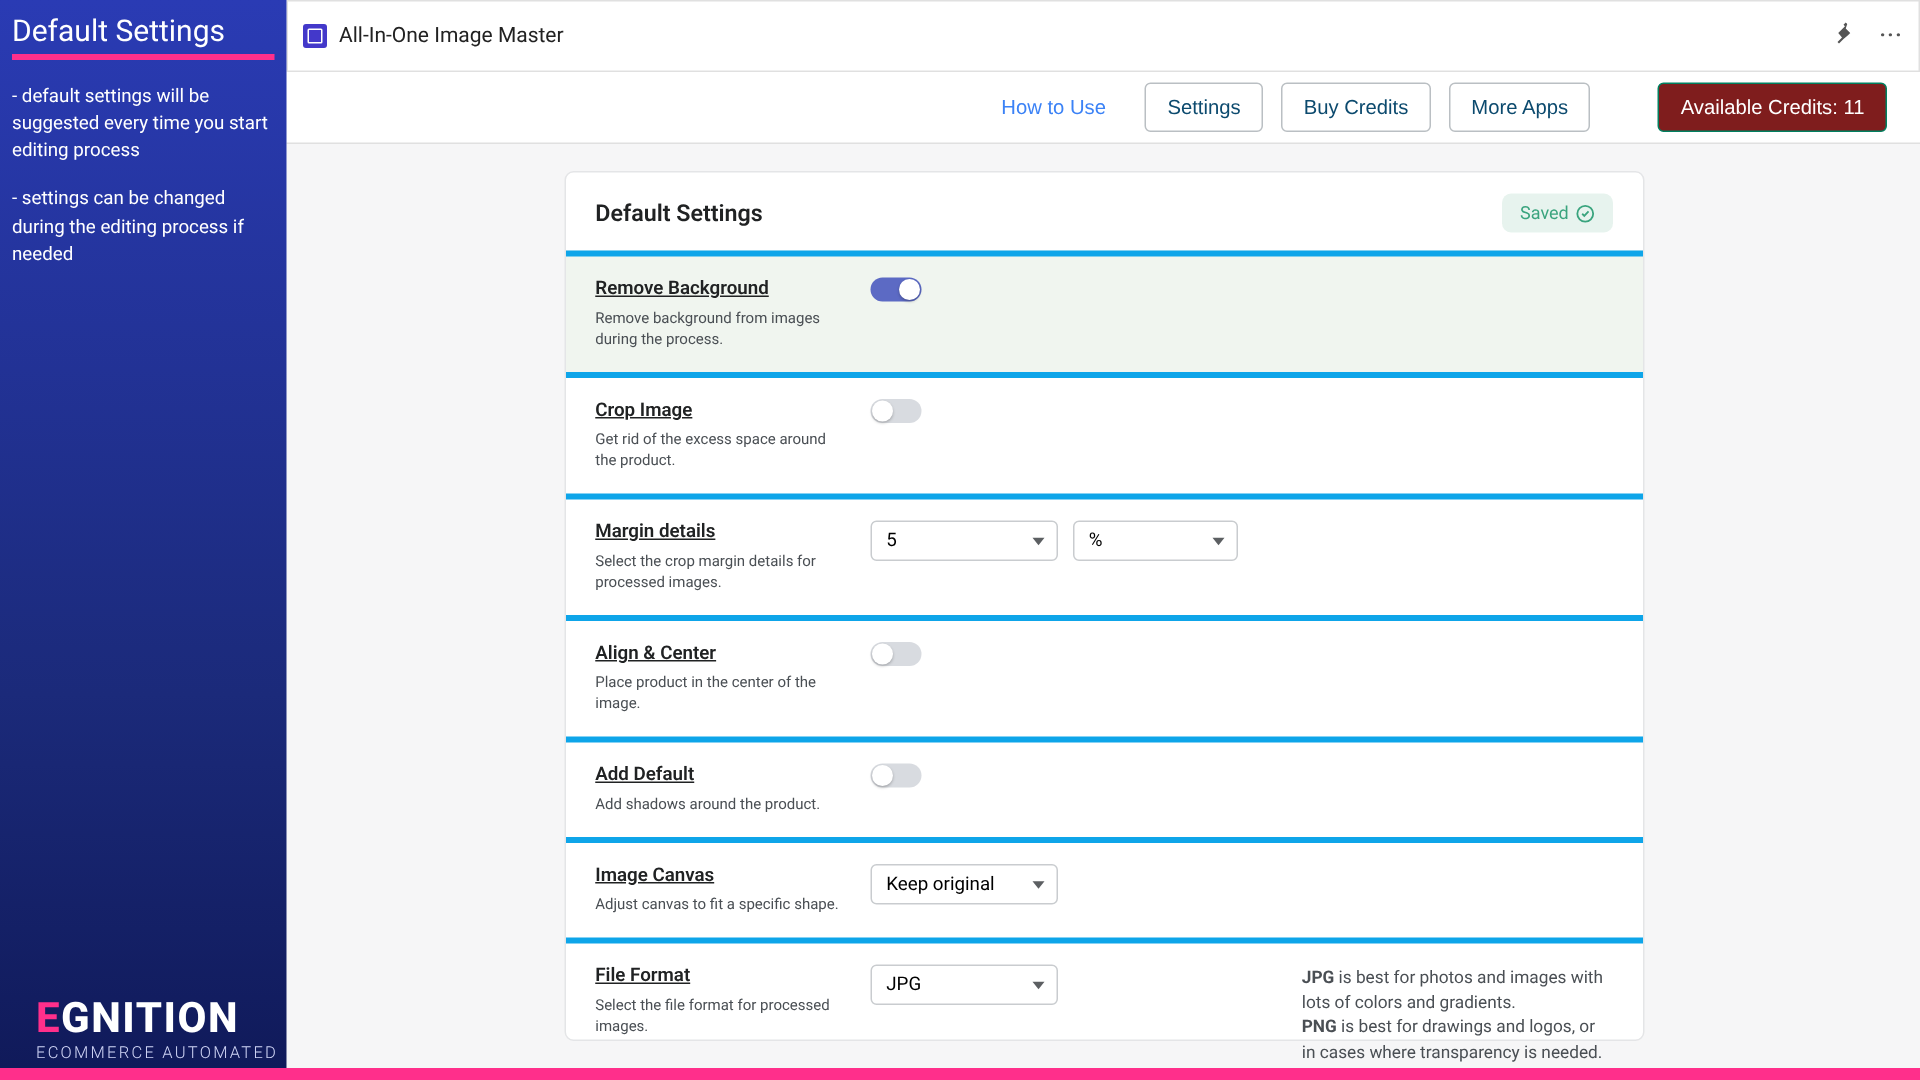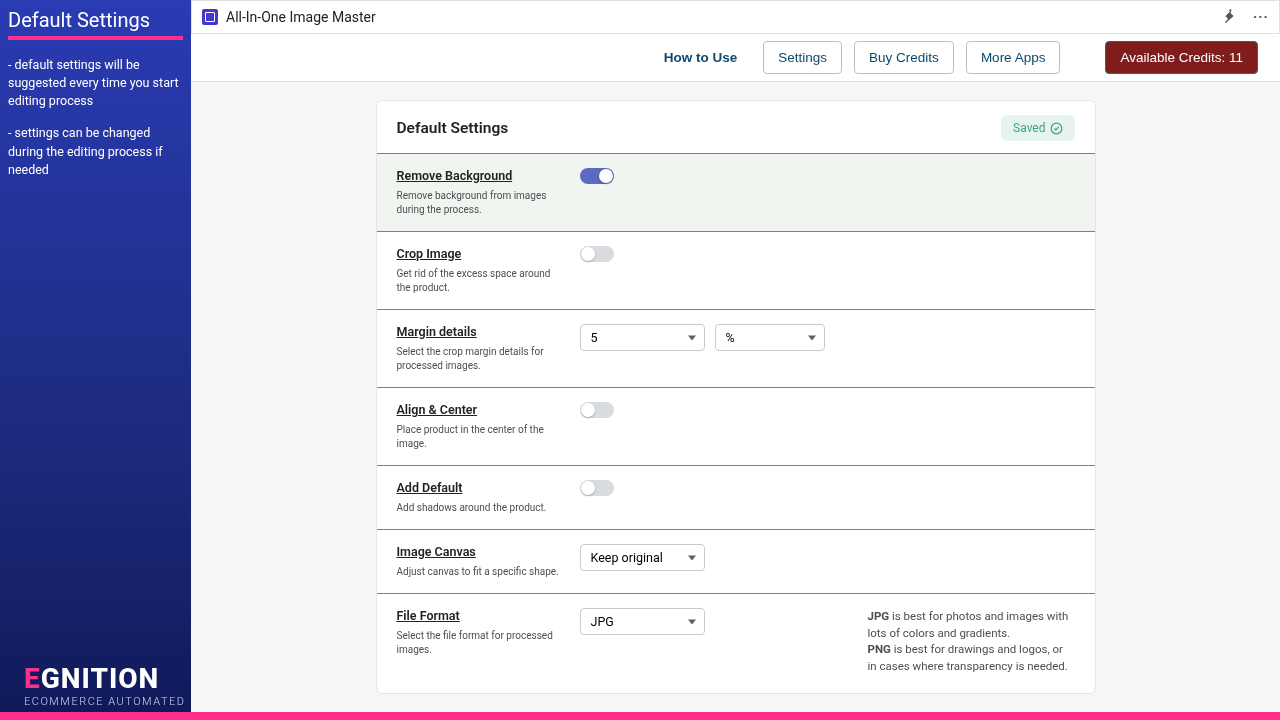--- a/index.html
+++ b/index.html
@@ -14,38 +14,38 @@
   .sidebar h1 { font-size:20px; font-weight:400; margin-bottom:4px; }
   .sidebar .accent { height:4px; width:100%; background:#ff2f8b; margin-bottom:16px; }
   .sidebar p { font-size:12.5px; line-height:1.45; margin-bottom:14px; }
   .brand { position:absolute; left:24px; bottom:4px; }
   .brand .logo { font-size:28px; font-weight:800; letter-spacing:1px; color:#fff; }
   .brand .logo .e { color:#ff2f8b; }
   .brand .tag { font-size:11px; letter-spacing:1.5px; color:#cfd4f5; font-weight:300; }
 
   
   .main { flex:1; background:#f6f6f7; display:flex; flex-direction:column; }
-  .titlebar { height:34px; background:#fff; border:1px solid #e0e0e0; display:flex; align-items:center; padding:0 10px; font-size:14px; color:#222; gap:8px; }
+  .titlebar { height:48px; background:#fff; border:1px solid #e0e0e0; display:flex; align-items:center; padding:0 10px; font-size:14px; color:#222; gap:8px; }
   .titlebar .appicon { width:16px; height:16px; border-radius:2px; background:#4338ca; display:inline-block; position:relative; }
   .titlebar .appicon::after{content:'';position:absolute;inset:3px;border:1px solid #fff;border-radius:1px;}
   .titlebar .spacer { flex:1; }
   .titlebar .ticon { width:16px; color:#555; cursor:pointer; }
 
   .toolbar { height:48px; background:#fff; border-bottom:1px solid #e0e0e0; display:flex; justify-content:flex-end; align-items:center; gap:12px; padding:0 22px; }
   .btn { border:1px solid #babfc3; background:#fff; color:#0c4a6e; font-size:13.5px; padding:8px 14px; border-radius:4px; cursor:pointer; }
-  .btn.muted { border:none; background:transparent; color:#0c4a6e; cursor:default;font-weight:bold; }
+  .btn.muted { border:none; background:transparent; color:#3b82f6; cursor:default; }
   .btn.primary { background:#7f1d1d; border-color:#008060; color:#fff;margin-left:33px; }
 
   .content { flex:1; overflow:auto; display:flex; justify-content:center; padding:18px 0; }
   .card { width:720px; background:#fff; border:1px solid #e4e5e7; border-radius:6px; }
   .card-header { display:flex; align-items:center; justify-content:space-between; padding:14px 20px 12px; }
   .card-header h2 { font-size:15.5px; font-weight:600; color:#202223; }
   .saved-badge { background:#e2f1ea; color:#0a8e5f; font-size:12px; padding:6px 12px; border-radius:6px; display:flex; align-items:center; gap:4px; opacity:.8;}
 
-  .row { display:flex; padding:14px 20px; border-top:1px solid #0ea5e9; gap:18px; }
+  .row { display:flex; padding:14px 20px; border-top:4px solid #0ea5e9; gap:18px; }
   .row.hl { background:#f0f5ef; }
   .row .left { width:165px; flex-shrink:0; }
   .row .left .lbl { font-size:12.5px; font-weight:600; text-decoration:underline; color:#202223; display:block; margin-bottom:6px;}
   .row .left .desc { font-size:10px; color:#4a4f54; line-height:1.4; }
   .row .mid { flex:0 0 270px; display:flex; gap:10px; align-items:flex-start;}
   .row .right { flex:1; font-size:11.5px; color:#4a4f54; line-height:1.45; }
 
   
   .toggle { width:34px; height:16px; border-radius:10px; background:#d8dbe0; position:relative; cursor:pointer;}
   .toggle::after{content:'';position:absolute;width:14px;height:14px;background:#fff;border-radius:50%;top:1px;left:1px;box-shadow:0 1px 2px rgba(0,0,0,.25);}

